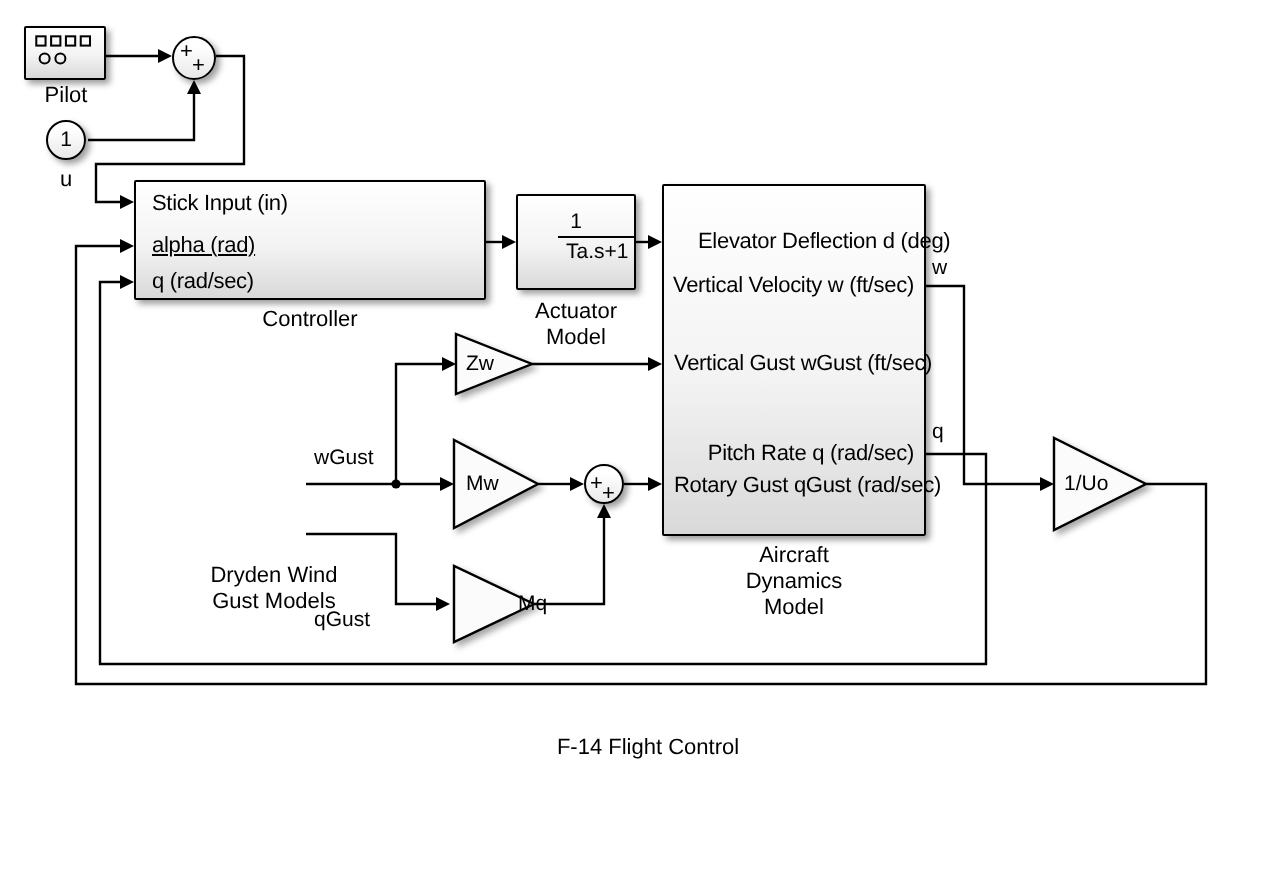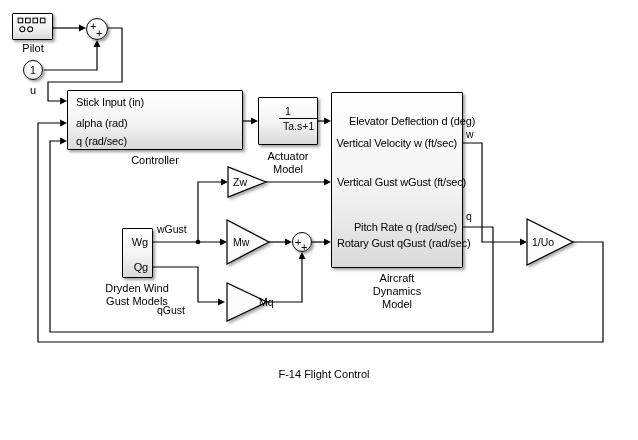--- a/index.html
+++ b/index.html
@@ -104,21 +104,21 @@
     <span class="sumsign" style="left:9px; top:9px;">+</span>
   </div>
 
   <div class="circle" style="left:23px; top:60px; width:20px; height:20px;">
     <span class="srcval">1</span>
   </div>
   <div class="blklabel" style="left:33px; top:84px;">u</div>
 
   <div class="block" style="left:67px; top:90px; width:176px; height:60px;">
     <span class="port" style="left:8px; top:6px;">Stick Input (in)</span>
-    <span class="port" style="left:8px; top:27px;">alpha (rad)</span>
+    <span class="port" style="left:8px; top:27px;text-decoration:underline;">alpha (rad)</span>
     <span class="port" style="left:8px; top:45px;">q (rad/sec)</span>
   </div>
   <div class="blklabel" style="left:155px; top:154px;">Controller</div>
 
   <div class="block" style="left:258px; top:97px; width:60px; height:48px;">
     <div class="frac">
       <div>1</div>
       <span class="den">Ta.s+1</span>
     </div>
   </div>
@@ -133,24 +133,20 @@
     <span class="port right" style="right:5px; top:45px;">Vertical Velocity w (ft/sec)</span>
     <span class="port right" style="right:5px; top:129px;">Pitch Rate q (rad/sec)</span>
     <span class="port" style="left:5px; top:145px;">Rotary Gust qGust (rad/sec)</span>
   </div>
   <div class="blklabel" style="left:397px; top:272px;">
     <div>Aircraft</div>
     <div>Dynamics</div>
     <div>Model</div>
   </div>
 
-  <div class="block" style="left:122px; top:228px; width:31px; height:50px;">
-    <span class="port right" style="right:4px; top:8px;">Wg</span>
-    <span class="port right" style="right:4px; top:33px;">Qg</span>
-  </div>
   <div class="blklabel" style="left:137px; top:282px;">
     <div>Dryden Wind</div>
     <div>Gust Models</div>
   </div>
 
   <div class="circle" style="left:292px; top:232px; width:20px; height:20px;">
     <span class="sumsign" style="left:2px; top:4px;">+</span>
     <span class="sumsign" style="left:8px; top:9px;">+</span>
   </div>
 

